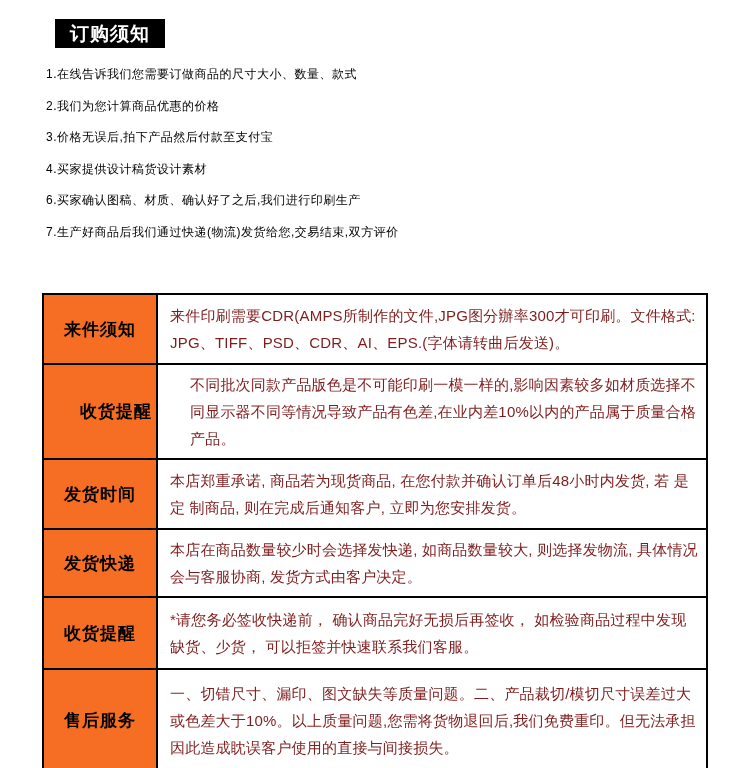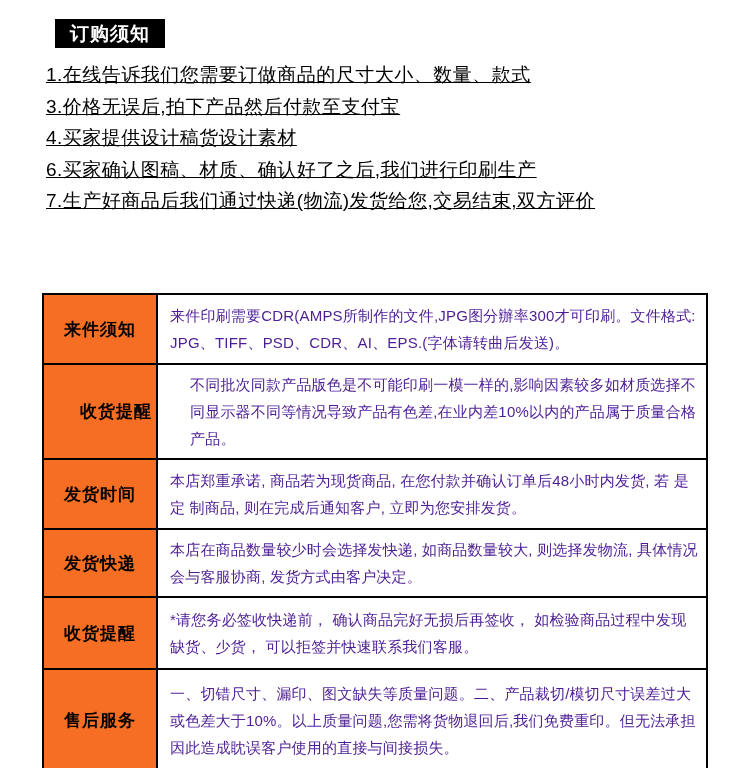--- a/index.html
+++ b/index.html
@@ -32,26 +32,25 @@
     display: inline-block;
   }
   .notice-list {
     position: absolute;
     left: 46px;
     top: 59px;
     width: 670px;
     list-style: none;
   }
   .notice-list li {
-    font-size: 19px;
+    font-size: 12px;
     line-height: 31.5px;
     color: #000000;
     white-space: nowrap;
     letter-spacing: 0.5px;
-    text-decoration: underline;
   }
   table.info-table {
     position: absolute;
     left: 42px;
     top: 293px;
     width: 666px;
     border-collapse: collapse;
     table-layout: fixed;
   }
   table.info-table td {
@@ -62,21 +61,21 @@
     width: 114px;
     background: #f56e23;
     color: #000000;
     font-size: 17px;
     font-weight: bold;
     text-align: center;
     letter-spacing: 1px;
   }
   td.content-cell {
     background: #ffffff;
-    color: #4c1d95;
+    color: #7f1d1d;
     font-size: 15px;
     line-height: 27px;
     padding: 6px 8px 6px 12px;
     letter-spacing: 0.2px;
   }
   tr.r1 td { height: 70px; }
   tr.r2 td { height: 71px; padding-left: 32px; }
   tr.r3 td { height: 70px; }
   tr.r4 td { height: 64px; }
   tr.r5 td { height: 72px; }
@@ -84,20 +83,21 @@
 </style>
 </head>
 <body>
 
 <div class="page">
 
   <div class="badge">订购须知</div>
 
   <ul class="notice-list">
     <li>1.在线告诉我们您需要订做商品的尺寸大小、数量、款式</li>
+    <li>2.我们为您计算商品优惠的价格</li>
     <li>3.价格无误后,拍下产品然后付款至支付宝</li>
     <li>4.买家提供设计稿货设计素材</li>
     <li>6.买家确认图稿、材质、确认好了之后,我们进行印刷生产</li>
     <li>7.生产好商品后我们通过快递(物流)发货给您,交易结束,双方评价</li>
   </ul>
 
   <table class="info-table">
     <tbody>
       <tr class="r1">
         <td class="label-cell">来件须知</td>

